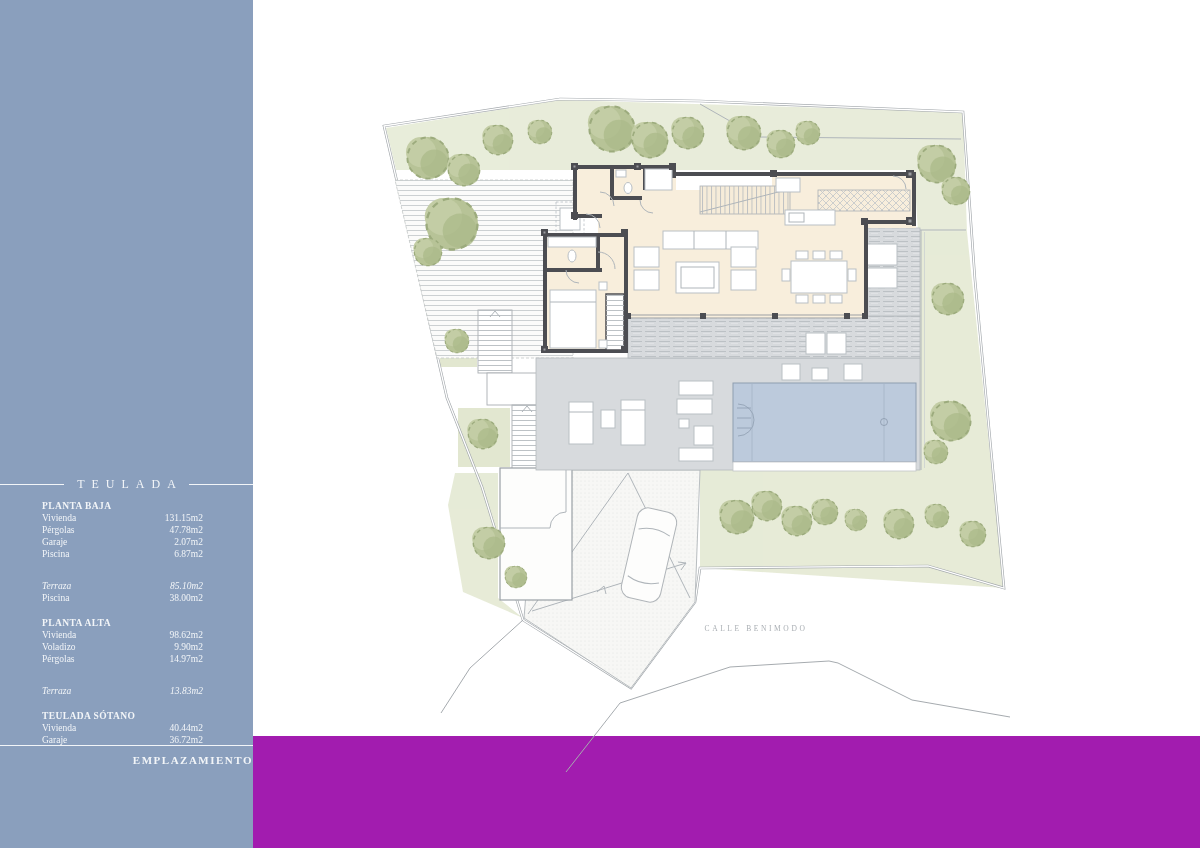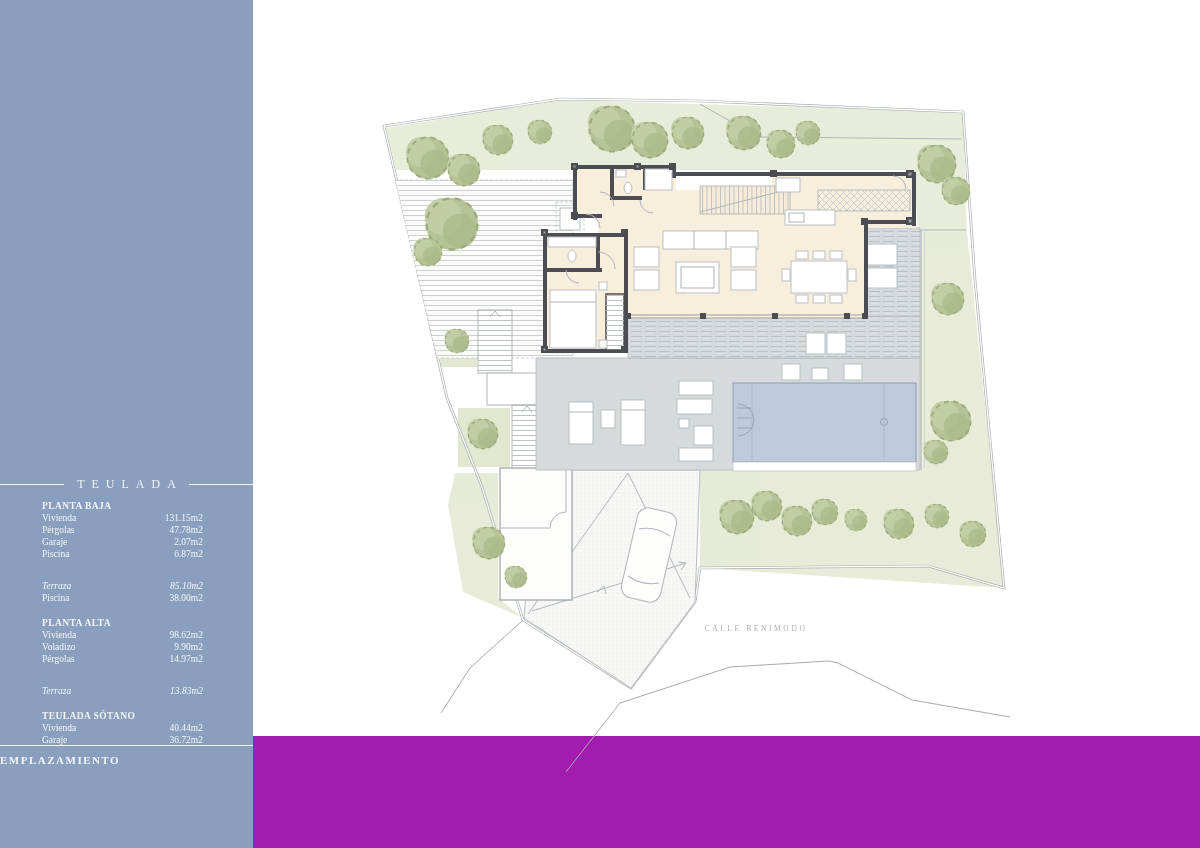--- a/index.html
+++ b/index.html
@@ -10,21 +10,21 @@
   .teulada{position:absolute;top:477px;left:0;right:0;display:flex;align-items:center;}
   .teulada .rule{flex:1;border-top:1px solid #f2f5f8;height:0;}
   .teulada .t{font-size:12px;letter-spacing:7px;padding:0 6px 0 13px;white-space:nowrap;}
   .areas{position:absolute;top:500px;left:42px;width:161px;font-size:9.5px;line-height:12px;}
   .sec{margin-top:13px;}
   .sec:first-child{margin-top:0;}
   .sec-h{font-weight:bold;letter-spacing:.4px;font-size:9.5px;}
   .row{display:flex;justify-content:space-between;}
   .row.gap{margin-top:20px;font-style:italic;}
   .footer-rule{position:absolute;top:745px;left:0;right:0;border-top:1px solid #f2f5f8;}
-  .footer{position:absolute;top:754px;left:0;right:0;text-align:left;font-weight:bold;
+  .footer{position:absolute;top:754px;left:0;right:0;text-align:right;font-weight:bold;
           font-size:11px;letter-spacing:1.5px;}
   
   .plan{position:absolute;left:253px;top:0;width:947px;height:736px;background:#ffffff;}
   svg{display:block;}
   .thin{stroke:#afb5ba;stroke-width:1;fill:none;}
   .furn{stroke:#b9bfc4;stroke-width:1;fill:#ffffff;}
   .wall{stroke:#4c4d52;stroke-width:4;fill:none;stroke-linecap:square;}
   .street-text{font-family:"Liberation Serif","DejaVu Serif",serif;font-size:7.5px;
                letter-spacing:2.6px;fill:#a9aeb3;}
 </style>

